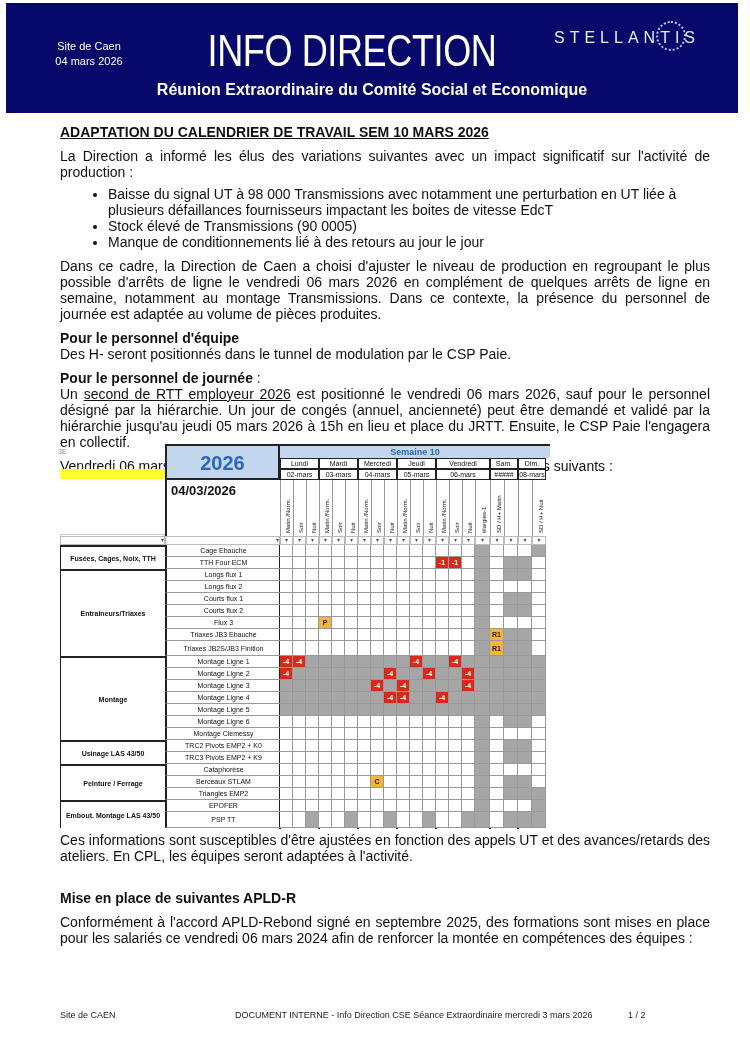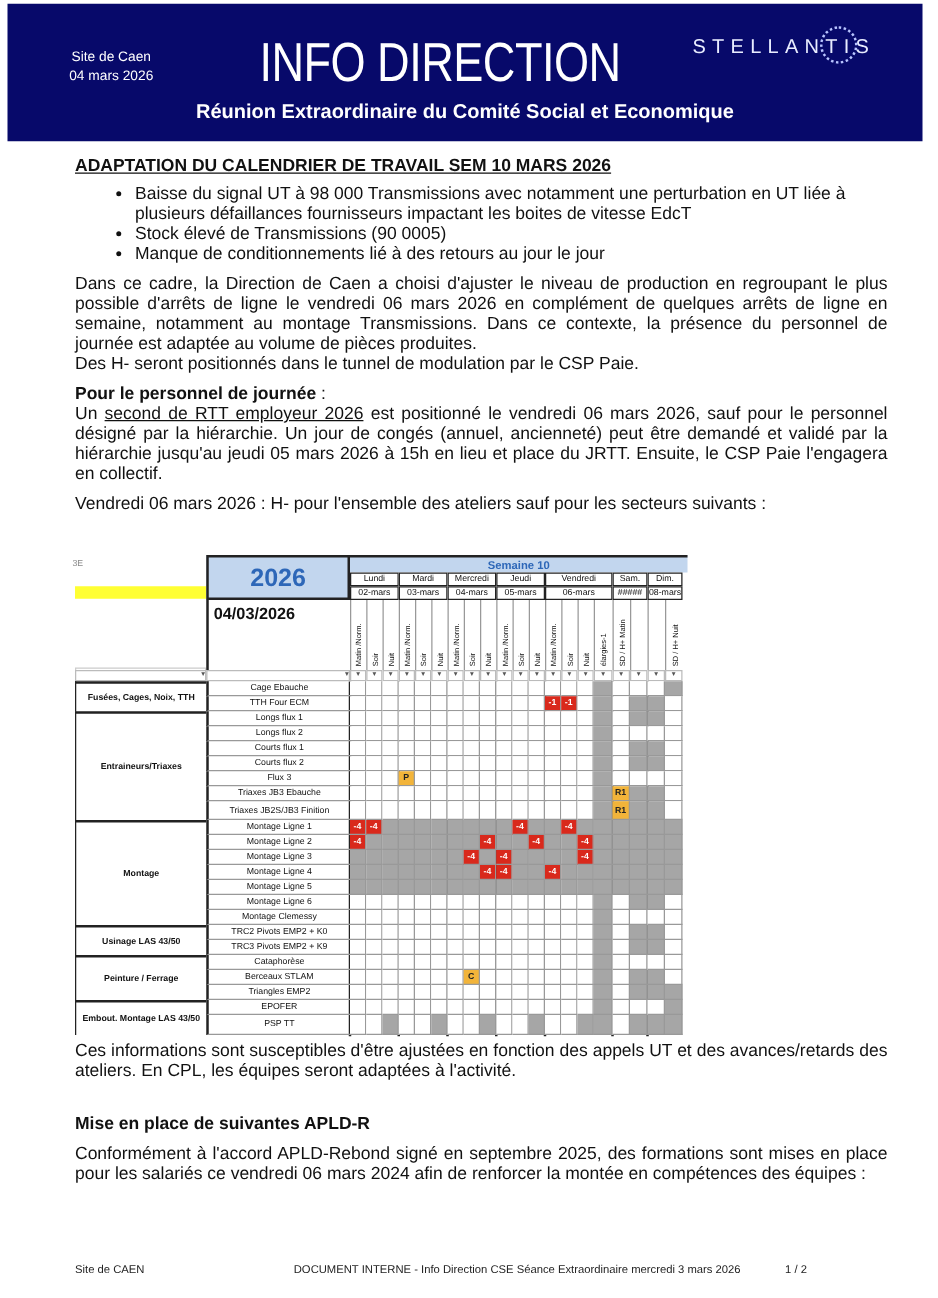--- a/index.html
+++ b/index.html
@@ -56,26 +56,28 @@
   <div class="title">INFO DIRECTION</div>
   <div class="logo">
     <span>STELLANTIS</span>
     <span class="dots"></span>
   </div>
   <div class="subtitle">Réunion Extraordinaire du Comité Social et Economique</div>
 </div>
 
 <div class="content">
   <h2>ADAPTATION DU CALENDRIER DE TRAVAIL SEM 10 MARS 2026</h2>
+  <div class="p">La Direction a informé les élus des variations suivantes avec un impact significatif sur l'activité de production :</div>
   <ul>
     <li>Baisse du signal UT à 98 000 Transmissions avec notamment une perturbation en UT liée à plusieurs défaillances fournisseurs impactant les boites de vitesse EdcT</li>
     <li>Stock élevé de Transmissions (90 0005)</li>
     <li>Manque de conditionnements lié à des retours au jour le jour</li>
   </ul>
   <div class="p">Dans ce cadre, la Direction de Caen a choisi d'ajuster le niveau de production en regroupant le plus possible d'arrêts de ligne le vendredi 06 mars 2026 en complément de quelques arrêts de ligne en semaine, notamment au montage Transmissions. Dans ce contexte, la présence du personnel de journée est adaptée au volume de pièces produites.</div>
+  <h3>Pour le personnel d'équipe</h3>
   <div>Des H- seront positionnés dans le tunnel de modulation par le CSP Paie.</div>
   <h3><span>Pour le personnel de journée</span><span style="font-weight:normal"> :</span></h3>
   <div style="text-align:justify"><span>Un </span><span class="u">second de RTT employeur 2026</span><span> est positionné le vendredi 06 mars 2026, sauf pour le personnel désigné par la hiérarchie. Un jour de congés (annuel, ancienneté) peut être demandé et validé par la hiérarchie jusqu'au jeudi 05 mars 2026 à 15h en lieu et place du JRTT. Ensuite, le CSP Paie l'engagera en collectif.</span></div>
   <div class="p">Vendredi 06 mars 2026 : H- pour l'ensemble des ateliers sauf pour les secteurs suivants :</div>
 </div>
 
 <div class="sheet" id="sheet">
   <div class="se">3E</div>
   <div class="yellow"></div>
   <div class="filt"></div>

